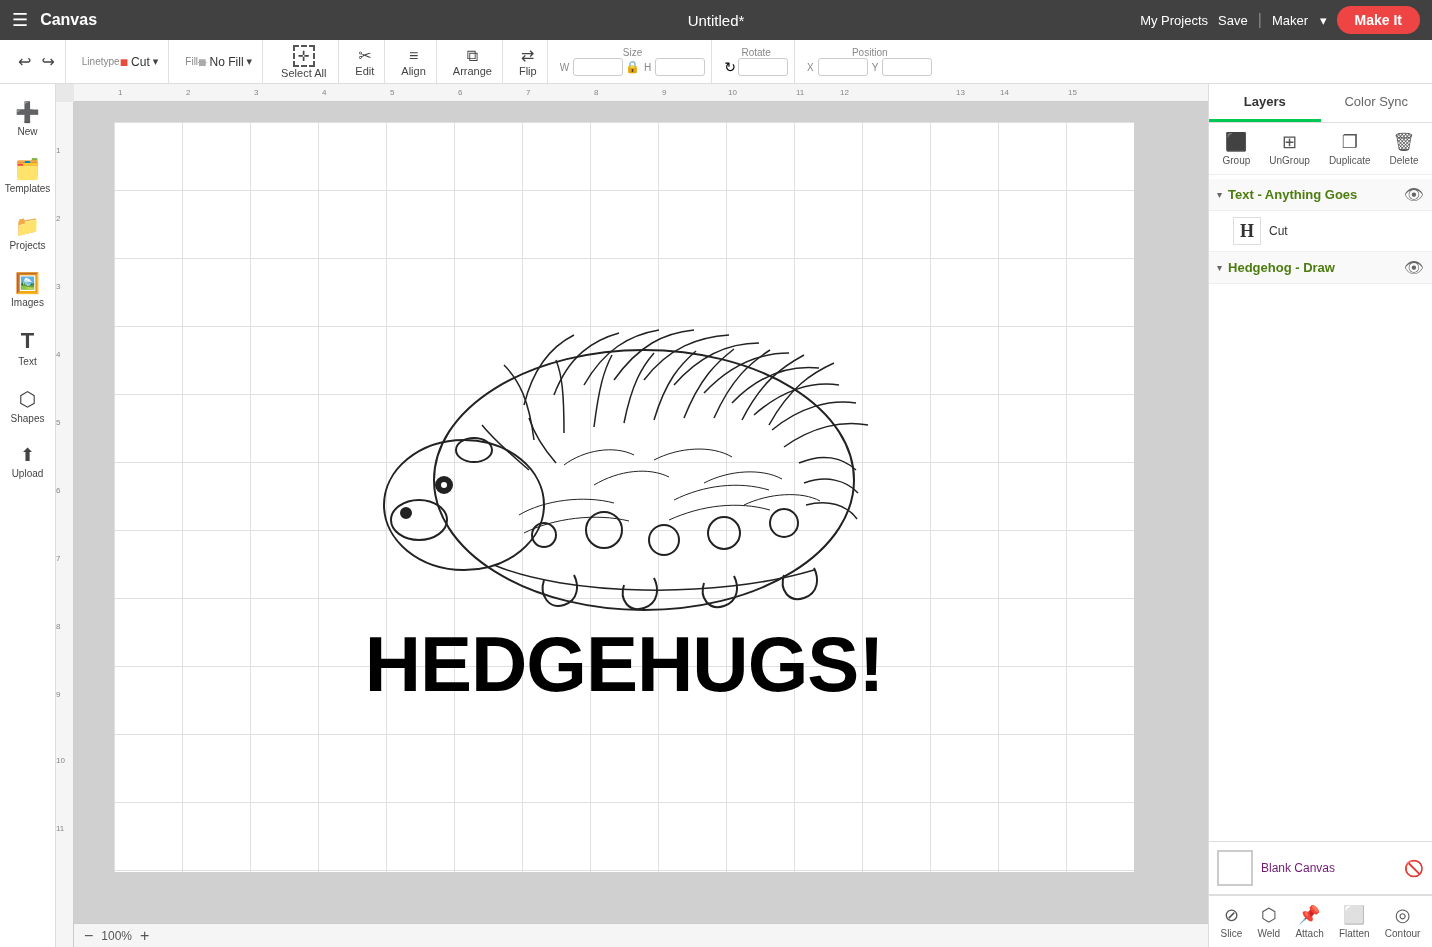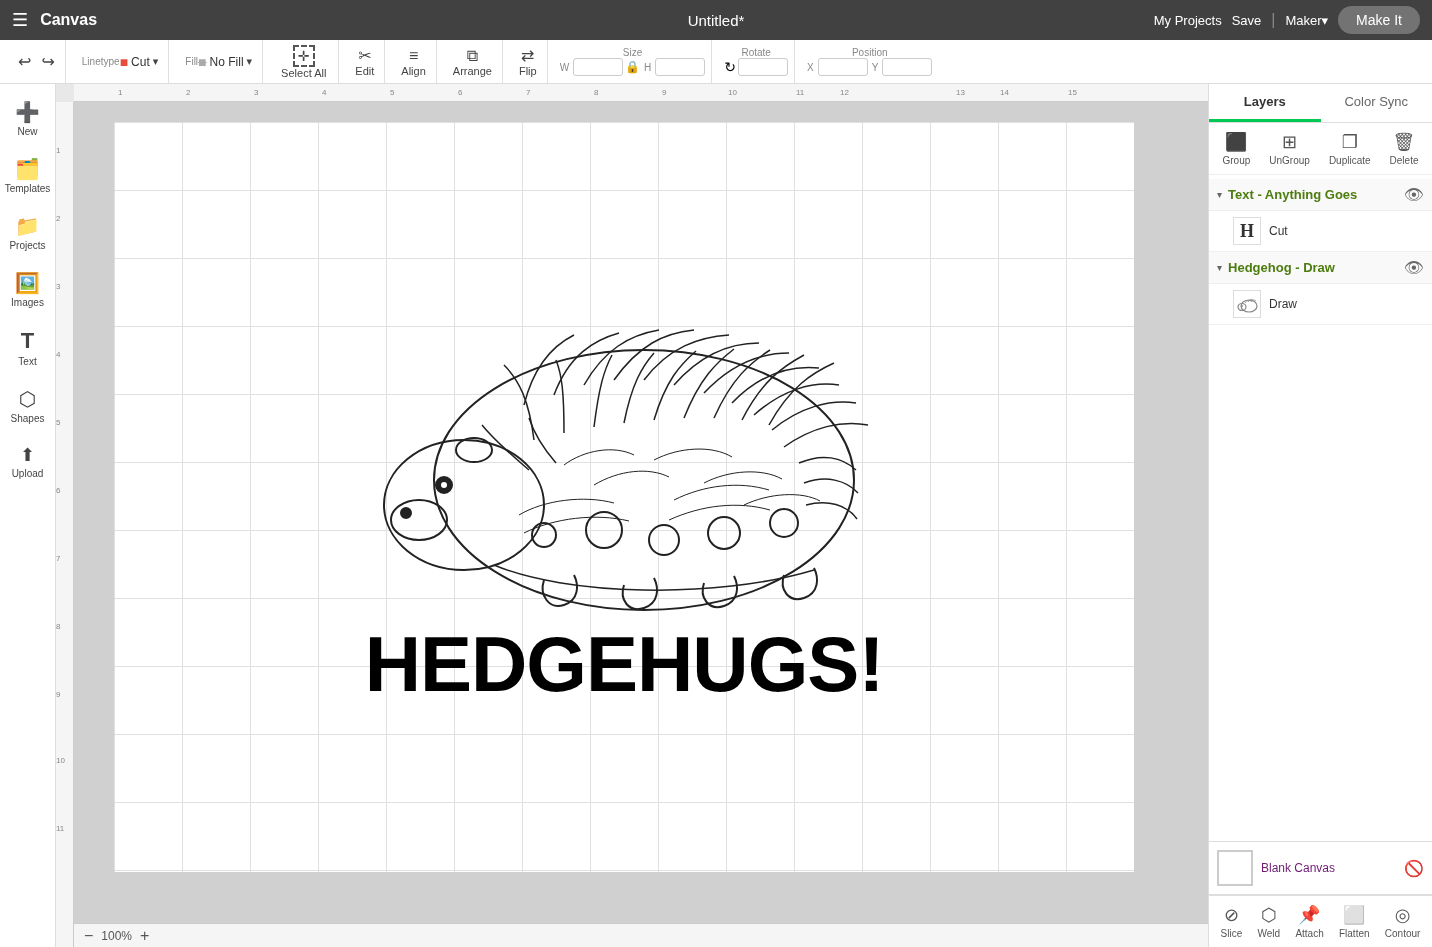--- a/index.html
+++ b/index.html
@@ -10,24 +10,24 @@
       display: flex; align-items: center; height: 40px;
       background: #414141; color: #fff; padding: 0 12px; gap: 12px; position: relative;
     }
     #topbar .menu-icon { font-size: 18px; cursor: pointer; }
     #topbar .app-name { font-size: 16px; font-weight: 600; }
     #topbar .title { position: absolute; left: 50%; transform: translateX(-50%); font-size: 15px; }
     #topbar .right-actions { margin-left: auto; display: flex; align-items: center; gap: 10px; }
     #topbar .my-projects { font-size: 13px; cursor: pointer; }
     #topbar .save-btn { font-size: 13px; cursor: pointer; }
     #topbar .sep { color: #888; }
-    #topbar .maker-btn { display: flex; align-items: flex-end; gap: 0; font-size: 13px; cursor: pointer; }
+    #topbar .maker-btn { display: flex; align-items: flex-end; gap: 12px; font-size: 13px; cursor: pointer; }
     #topbar .make-it-btn {
-      background: #737373; color: #fff; border: none; border-radius: 20px;
-      padding: 6px 18px; font-size: 14px; font-weight: 400; cursor: pointer;
+      background: #ef4444; color: #fff; border: none; border-radius: 20px;
+      padding: 6px 18px; font-size: 14px; font-weight: 700; cursor: pointer;
     }
 
     
     #toolbar {
       display: flex; align-items: center; height: 44px;
       background: #fff; border-bottom: 1px solid #ddd; padding: 0 8px; gap: 6px;
     }
     .tb-group { display: flex; align-items: center; gap: 4px; padding: 0 6px; border-right: 1px solid #e0e0e0; height: 100%; }
     .tb-group:last-child { border-right: none; justify-content: flex-end; }
     .tb-label { font-size: 10px; color: #888; display: block; text-align: center; }
@@ -492,33 +492,20 @@
           <span class="layer-item-name">Cut</span>
         </div>
       </div>
 
       <div class="layer-group">
         <div class="layer-header">
           <span class="layer-chevron">▾</span>
           <span class="layer-name">Hedgehog - Draw</span>
           <span class="layer-vis">👁</span>
         </div>
-        <div class="layer-item">
-          <div class="hedgehog-thumb">
-            <svg width="24" height="24" viewBox="0 0 24 24" fill="none" xmlns="http://www.w3.org/2000/svg">
-              <ellipse cx="14" cy="14" rx="8" ry="6" stroke="#888" stroke-width="1.2"></ellipse>
-              <ellipse cx="7" cy="15" rx="4" ry="3.5" stroke="#888" stroke-width="1.2"></ellipse>
-              <path d="M10 11 C12 8 14 8 16 9" stroke="#888" stroke-width="0.8"></path>
-              <path d="M13 10 C15 7 17 7 18 8" stroke="#888" stroke-width="0.8"></path>
-              <path d="M16 10 C18 7 20 8 21 9" stroke="#888" stroke-width="0.8"></path>
-              <circle cx="7" cy="14" r="1" fill="#888"></circle>
-            </svg>
-          </div>
-          <span class="layer-item-name">Draw</span>
-        </div>
       </div>
     </div>
 
     <div id="blank-canvas-row">
       <div class="blank-thumb"></div>
       <span class="blank-label">Blank Canvas</span>
       <span class="blank-vis">🚫</span>
     </div>
 
     <div id="bottom-panel-tools">

